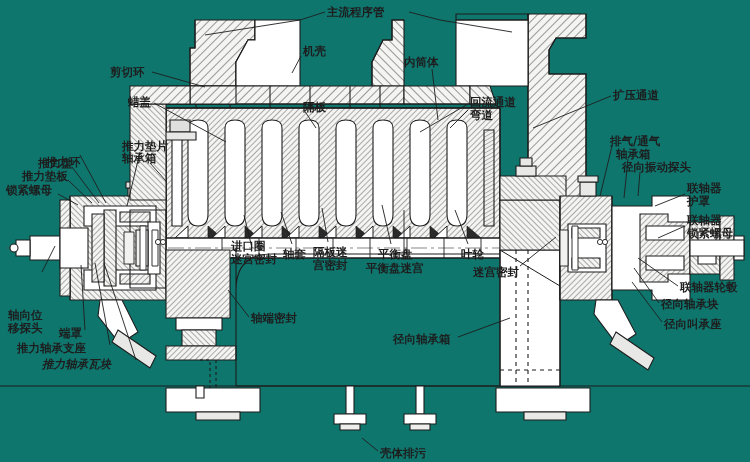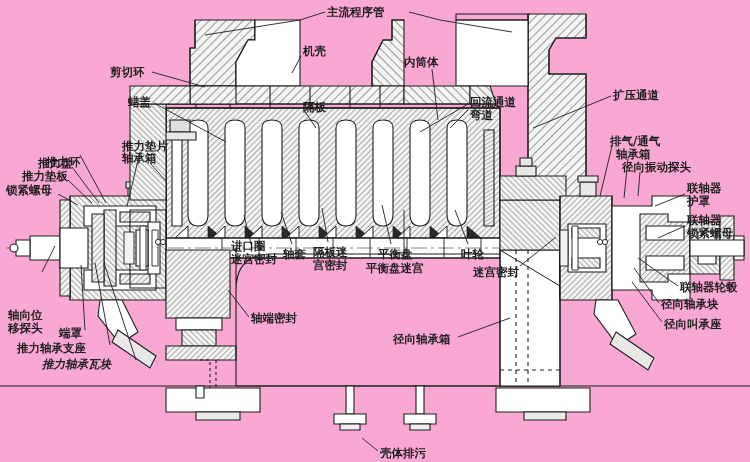--- a/index.html
+++ b/index.html
@@ -3,21 +3,21 @@
 <meta charset="utf-8">
 <title>Compressor Cross-Section</title>
 <style>
   html,body{margin:0;padding:0;background:#ffffff;}
   body{
     font-family:"DejaVu Sans","Liberation Sans",sans-serif;
   }
   #stage{
     position:relative;
     width:750px;height:462px;
-    background:#f9a8d4;
+    background:#0f766e;
     overflow:hidden;
   }
   #diagram{position:absolute;left:0;top:0;width:750px;height:462px;}
   .lbl{
     position:absolute;
     font-family:"DejaVu Sans","Liberation Sans",sans-serif;
     font-weight:bold;
     font-size:11.5px;
     line-height:12.5px;
     color:#1d1d1d;

